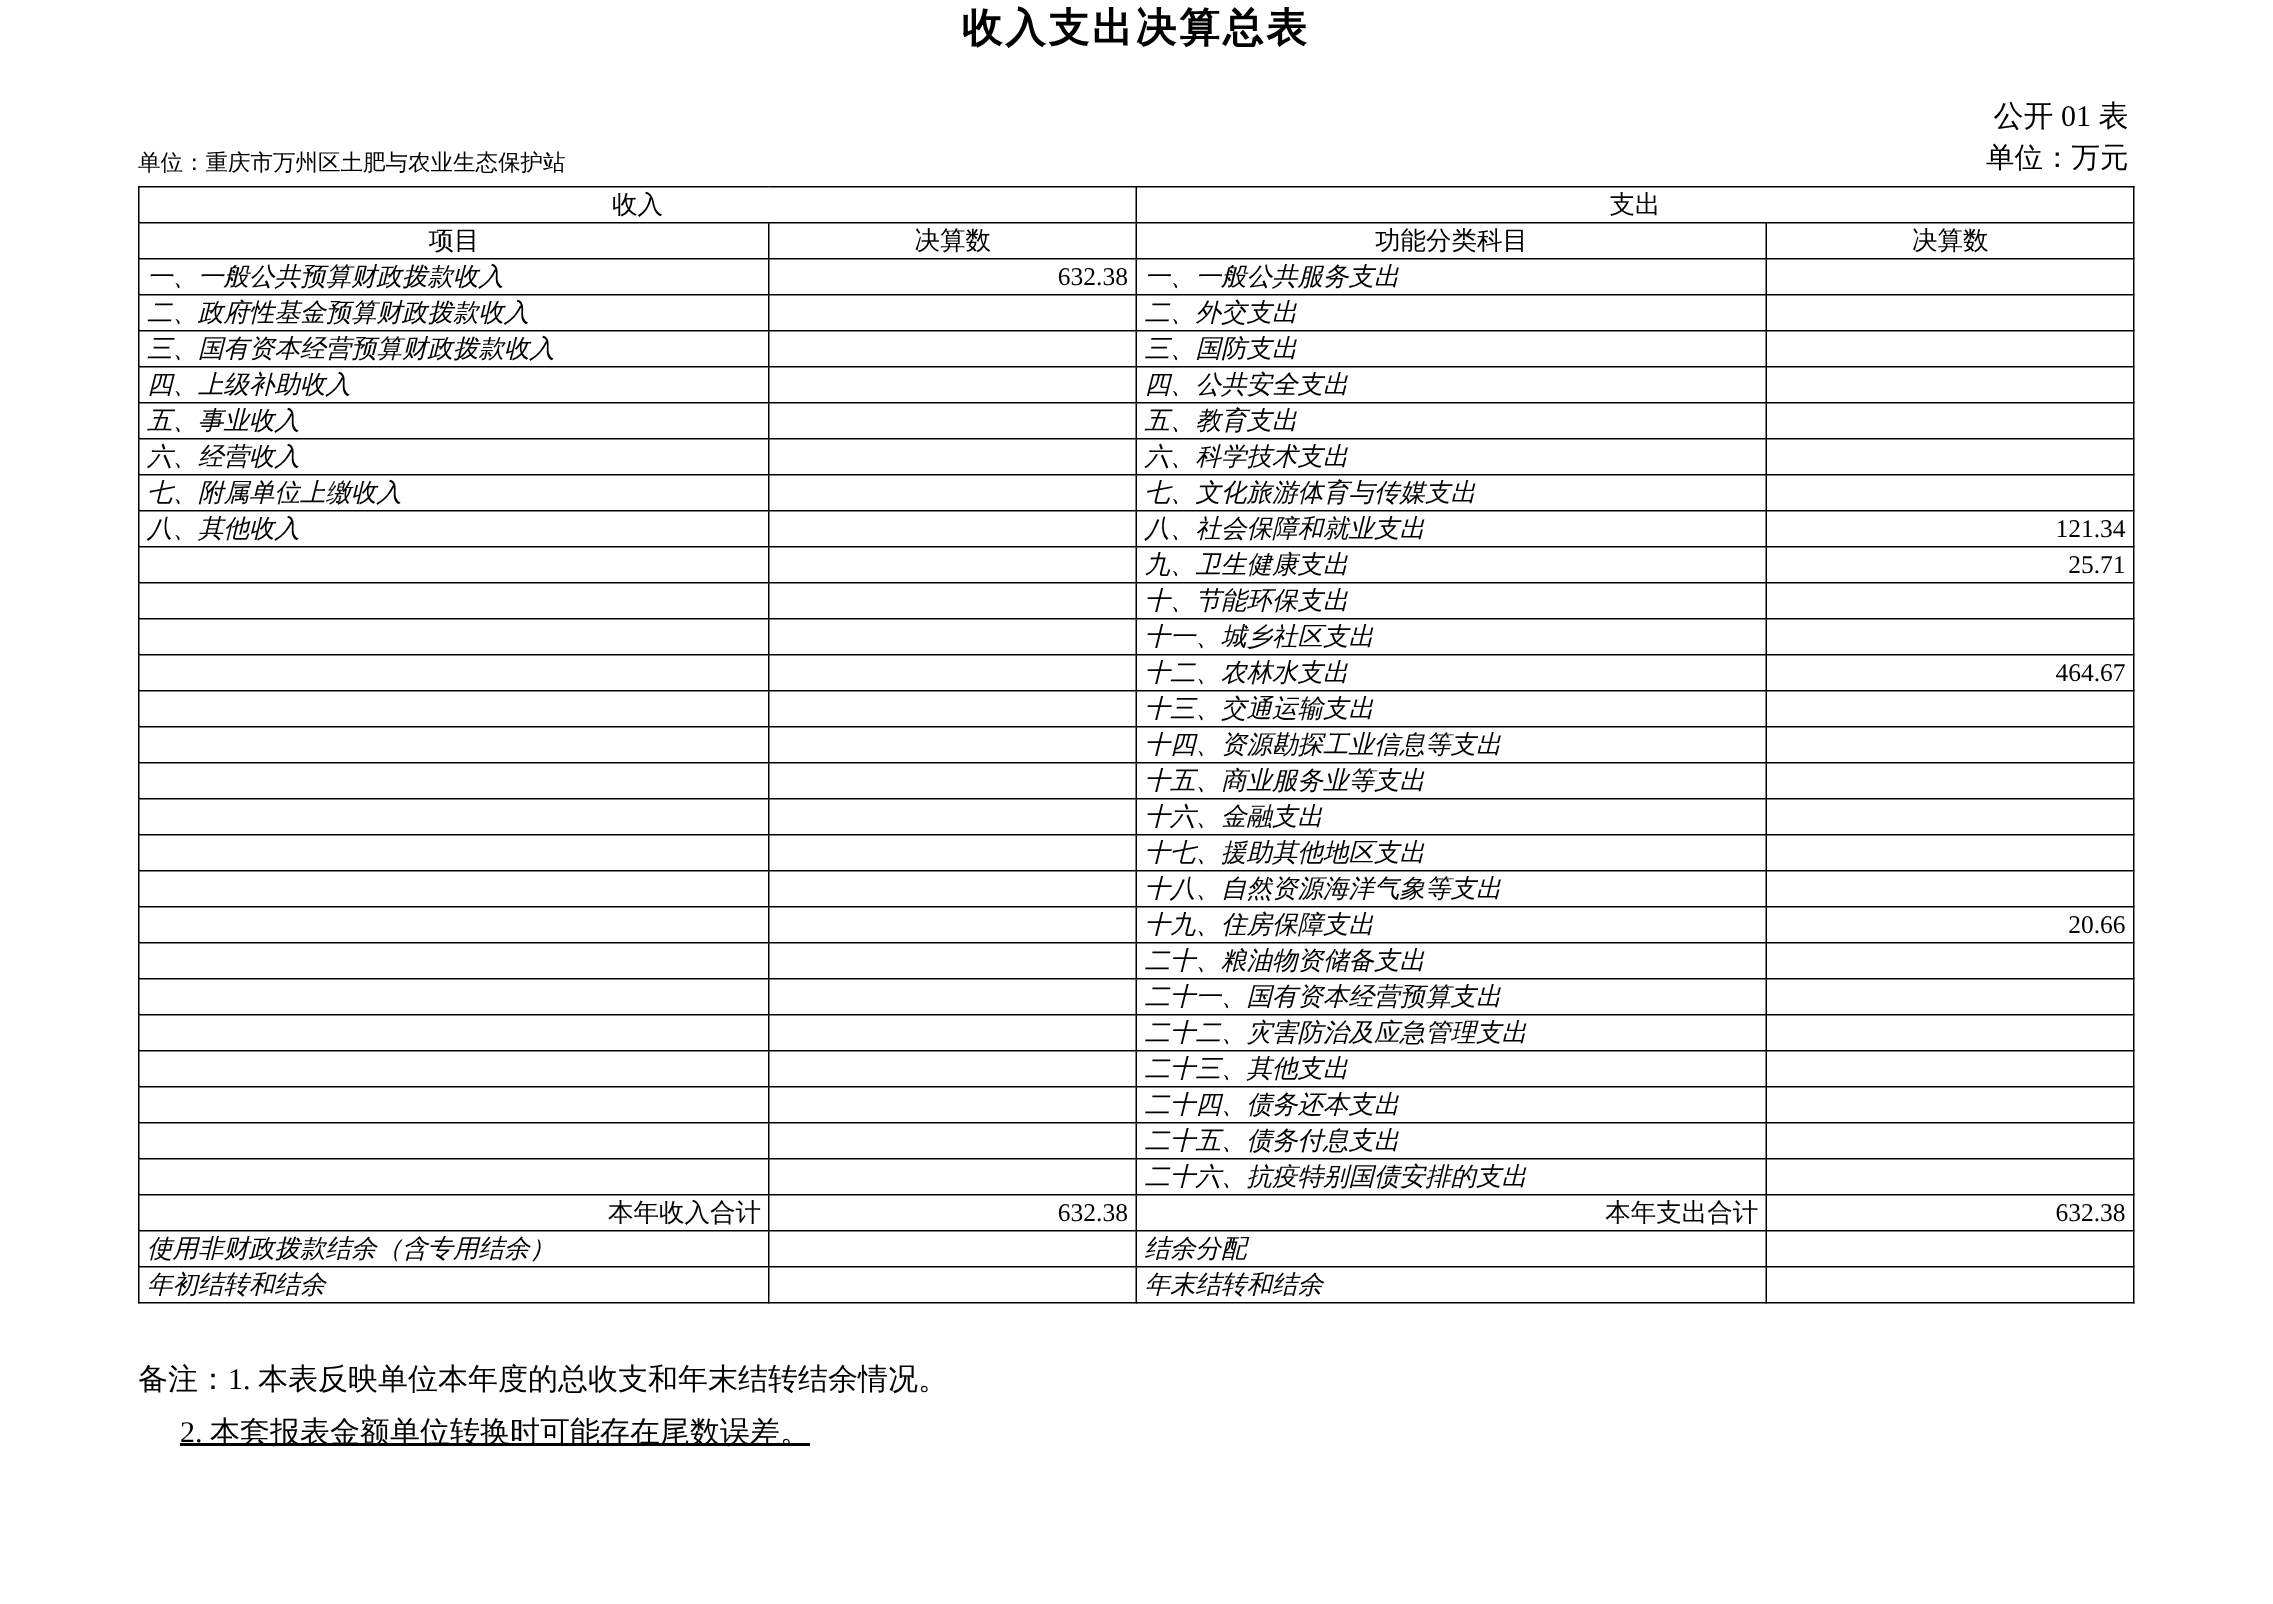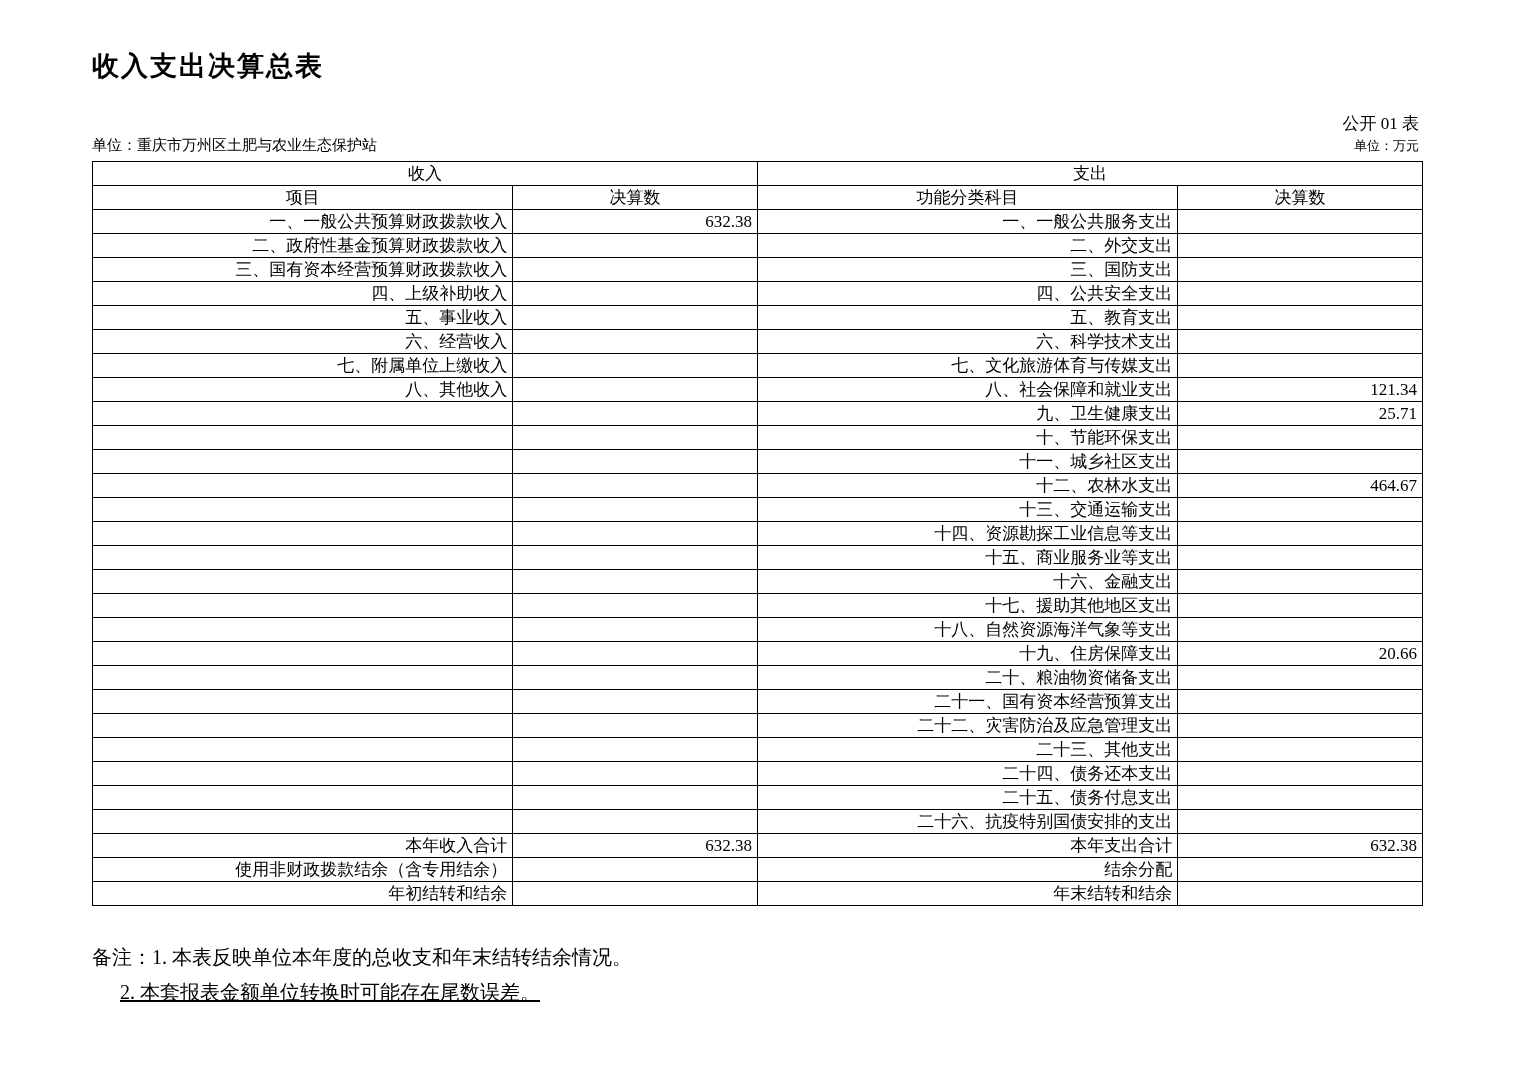--- a/index.html
+++ b/index.html
@@ -16,47 +16,47 @@
     overflow: hidden;
   }
   .page {
     width: 1515px;
     height: 1069px;
     position: relative;
     box-sizing: border-box;
     padding: 0 92px;
   }
   .doc-title {
+    text-align: center;
     font-size: 27px;
     font-weight: bold;
     letter-spacing: 2px;
-    margin-top: 48px;
     margin-bottom: 0;
     font-family: "Liberation Serif", "DejaVu Serif", serif;
   }
   .form-no {
     text-align: right;
-    font-size: 17px;
+    font-size: 20px;
     margin-top: 30px;
     margin-right: 4px;
     line-height: 1.2;
   }
   .meta-row {
     display: flex;
     justify-content: space-between;
     align-items: flex-end;
     font-size: 15px;
     margin-top: 2px;
     margin-bottom: 6px;
   }
   .meta-left {
     font-size: 15px;
   }
   .meta-right {
-    font-size: 13px;
+    font-size: 19px;
     margin-right: 4px;
   }
   table.main {
     border-collapse: collapse;
     width: 100%;
     table-layout: fixed;
     font-size: 17px;
   }
   table.main td, table.main th {
     border: 1px solid #000000;
@@ -76,21 +76,22 @@
     text-align: center;
   }
   .num {
     text-align: right;
     padding-right: 8px;
   }
   .ctr {
     text-align: right;
   }
   .lbl {
-    text-align: right;
+    text-align: left;
+    font-style: italic;
   }
   .notes {
     font-size: 20px;
     margin-top: 34px;
     line-height: 1.75;
   }
   .notes .note-line2 {
     padding-left: 28px;
     text-decoration: underline;
   }

